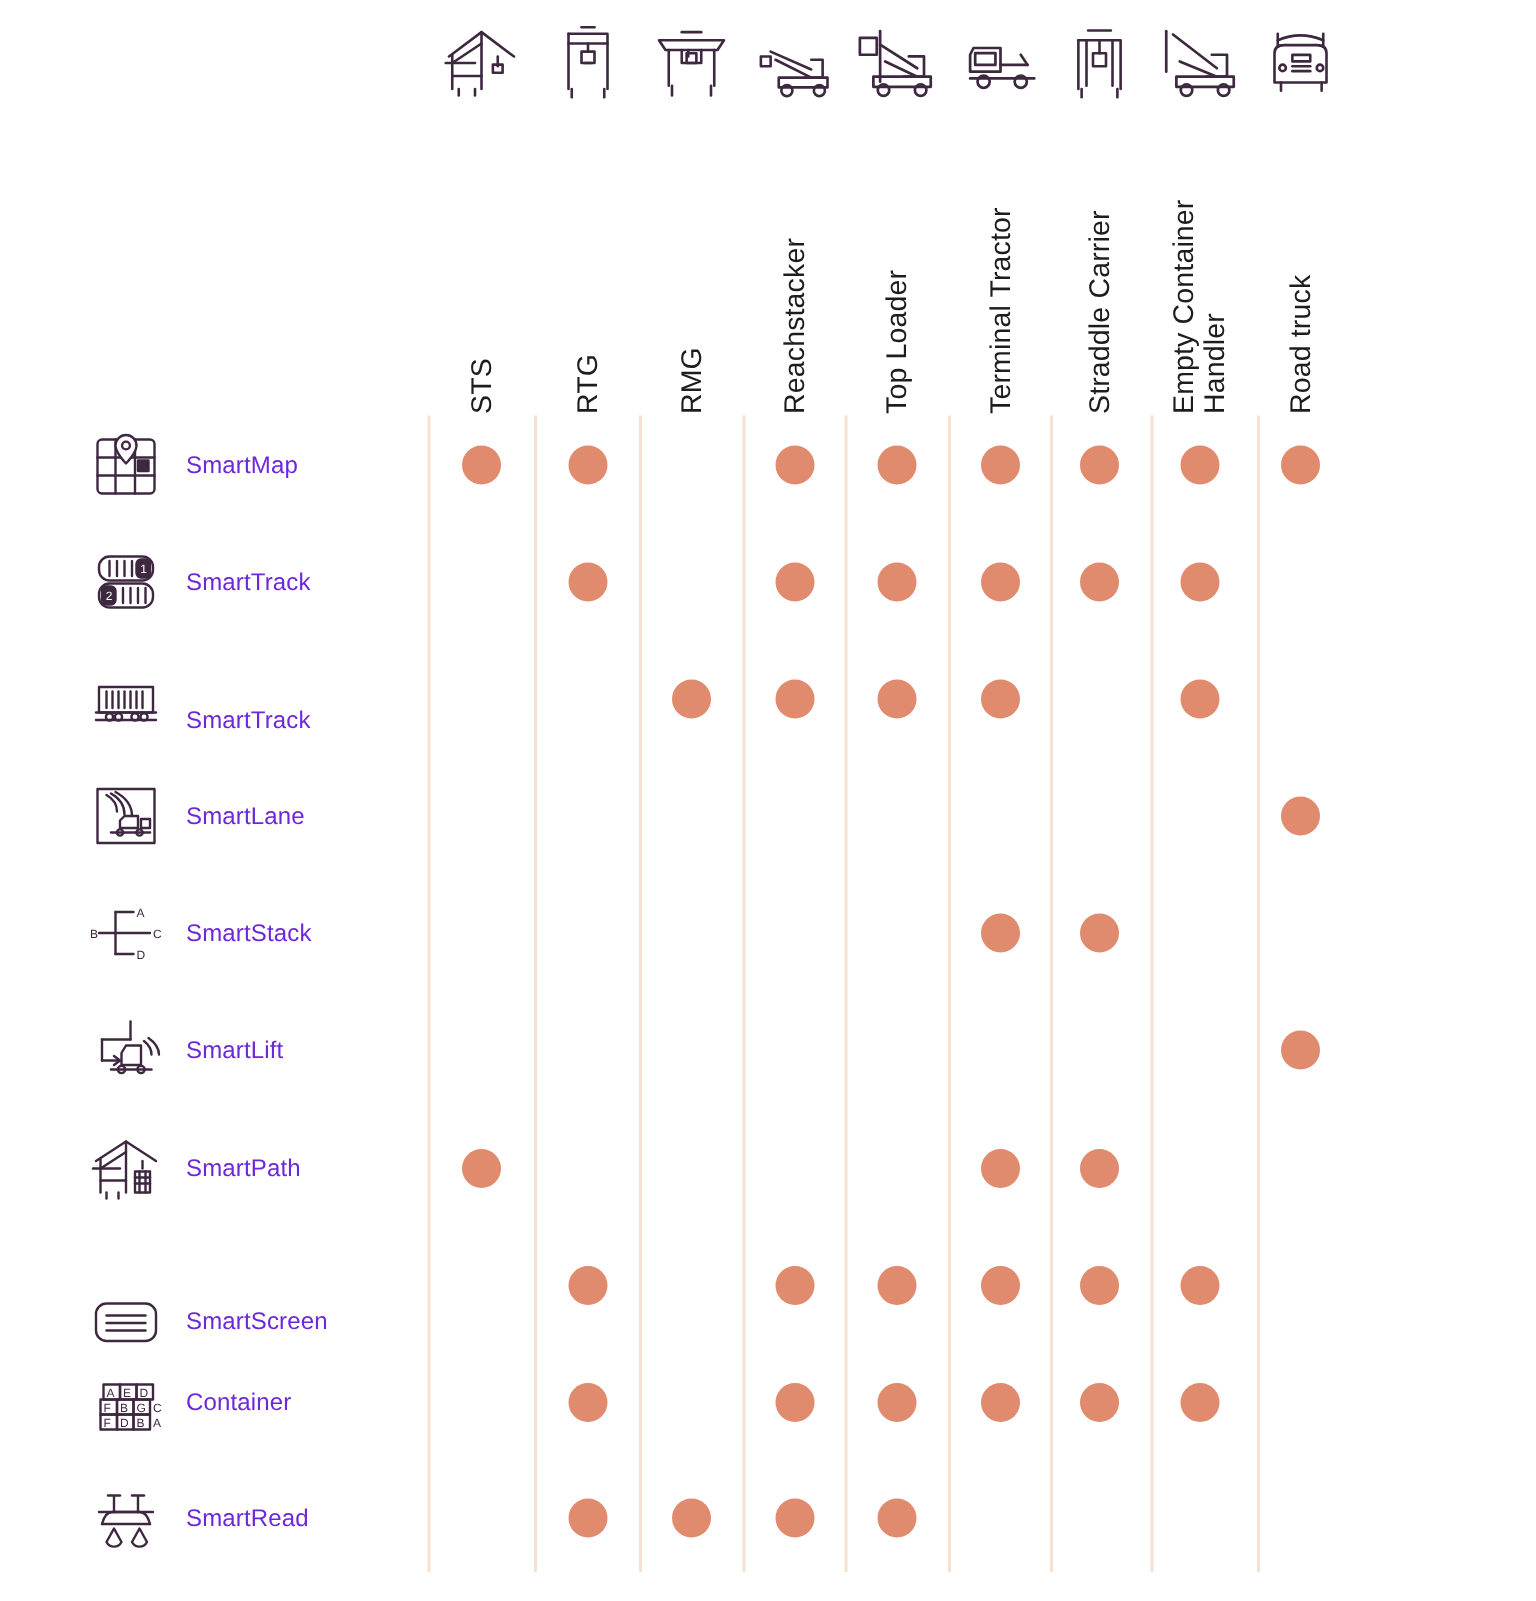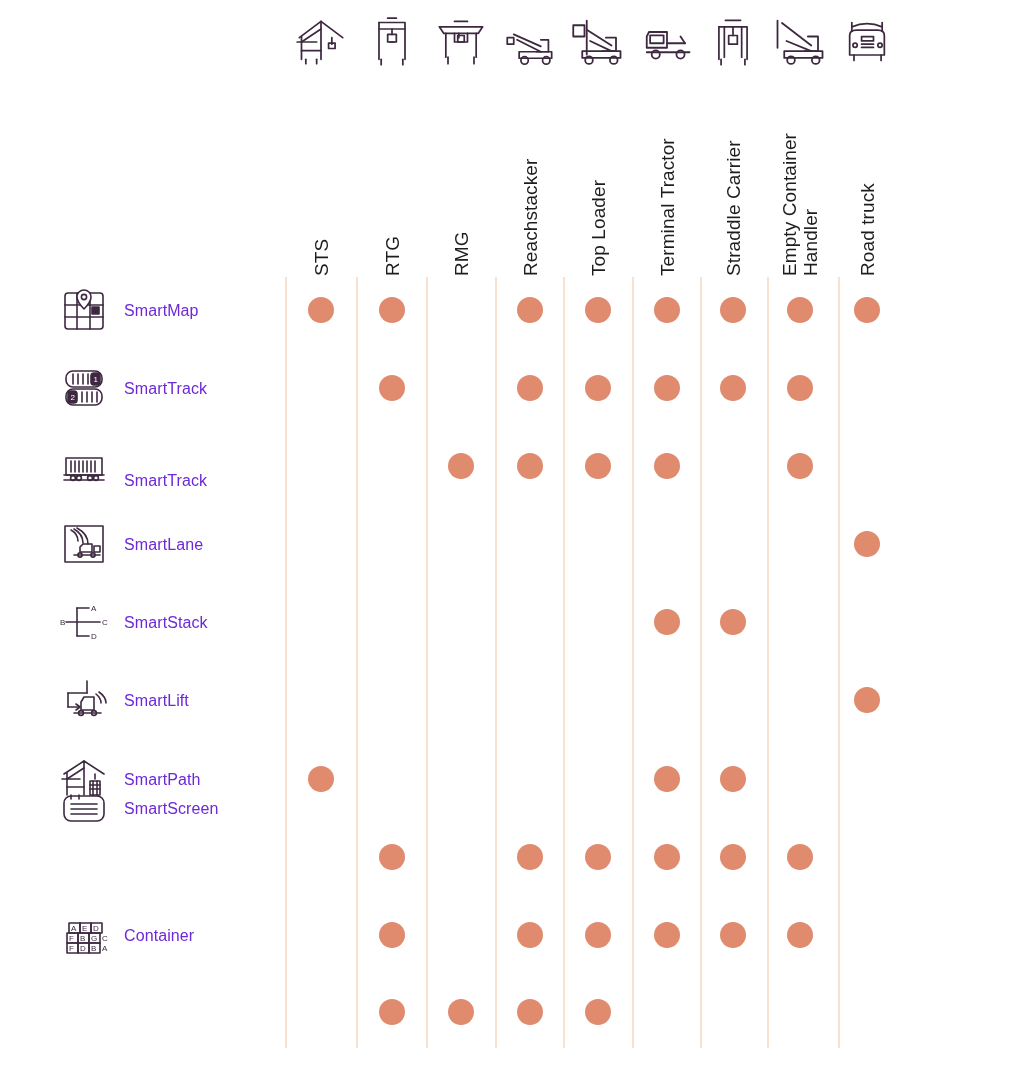--- a/index.html
+++ b/index.html
@@ -371,21 +371,21 @@
           <path d="M30 30 L40 30"></path>
           <path d="M30 34 L40 34"></path>
           <path d="M33 26 L33 40"></path>
           <path d="M37 26 L37 40"></path>
           <path d="M11 40 L11 44"></path>
           <path d="M19 40 L19 44"></path>
         </svg>
       </div>
       <div class="row-label">SmartPath</div>
     </div>
-    <div class="row-head" style="top: 780px; justify-content: space-between;">
+    <div class="row-head" style="top: 853px; justify-content: space-between;">
       <div class="row-icon">
         <svg width="48" height="48" viewBox="0 0 48 48" fill="none" stroke="#3d2840" stroke-width="1.6" stroke-linecap="round" stroke-linejoin="round">
           <rect x="4" y="12" width="40" height="25" rx="7"></rect>
           <path d="M11 20 L37 20"></path>
           <path d="M11 25 L37 25"></path>
           <path d="M11 30 L37 30"></path>
         </svg>
       </div>
       <div class="row-label">SmartScreen</div>
     </div>
@@ -408,20 +408,36 @@
           <text x="20" y="30" font-size="8" fill="#3d2840" stroke="none" font-family="&quot;Liberation Sans&quot;, sans-serif">B</text>
           <text x="31" y="30" font-size="8" fill="#3d2840" stroke="none" font-family="&quot;Liberation Sans&quot;, sans-serif">G</text>
           <text x="42" y="30" font-size="8" fill="#3d2840" stroke="none" font-family="&quot;Liberation Sans&quot;, sans-serif">C</text>
           <text x="9" y="40" font-size="8" fill="#3d2840" stroke="none" font-family="&quot;Liberation Sans&quot;, sans-serif">F</text>
           <text x="20" y="40" font-size="8" fill="#3d2840" stroke="none" font-family="&quot;Liberation Sans&quot;, sans-serif">D</text>
           <text x="31" y="40" font-size="8" fill="#3d2840" stroke="none" font-family="&quot;Liberation Sans&quot;, sans-serif">B</text>
           <text x="42" y="40" font-size="8" fill="#3d2840" stroke="none" font-family="&quot;Liberation Sans&quot;, sans-serif">A</text>
         </svg>
       </div>
       <div class="row-label">Container</div>
+    </div>
+    <div class="row-head" style="top: 984px;">
+      <div class="row-icon">
+        <svg width="48" height="48" viewBox="0 0 48 48" fill="none" stroke="#3d2840" stroke-width="1.6" stroke-linecap="round" stroke-linejoin="round">
+          <path d="M8 28 L40 28"></path>
+          <path d="M8 28 q2 -8 7 -8 L33 20 q5 0 7 8"></path>
+          <path d="M6 20 L42 20"></path>
+          <path d="M16 20 L16 10"></path>
+          <path d="M32 20 L32 10"></path>
+          <path d="M12 9 L20 9"></path>
+          <path d="M28 9 L36 9"></path>
+          <path d="M16 31 L11 40 a5.6 5.6 0 0 0 10 0 Z"></path>
+          <path d="M33 31 L28 40 a5.6 5.6 0 0 0 10 0 Z"></path>
+        </svg>
+      </div>
+      <div class="row-label">SmartRead</div>
     </div>
     <div class="dot" title="SmartMap / STS" style="left: 308px; top: 297px;"></div>
     <div class="dot" title="SmartMap / RTG" style="left: 379px; top: 297px;"></div>
     <div class="dot" title="SmartMap / Reachstacker" style="left: 517px; top: 297px;"></div>
     <div class="dot" title="SmartMap / Top Loader" style="left: 585px; top: 297px;"></div>
     <div class="dot" title="SmartMap / Terminal Tractor" style="left: 654px; top: 297px;"></div>
     <div class="dot" title="SmartMap / Straddle Carrier" style="left: 720px; top: 297px;"></div>
     <div class="dot" title="SmartMap / Empty Container
 Handler" style="left: 787px; top: 297px;"></div>
     <div class="dot" title="SmartMap / Road truck" style="left: 854px; top: 297px;"></div>

